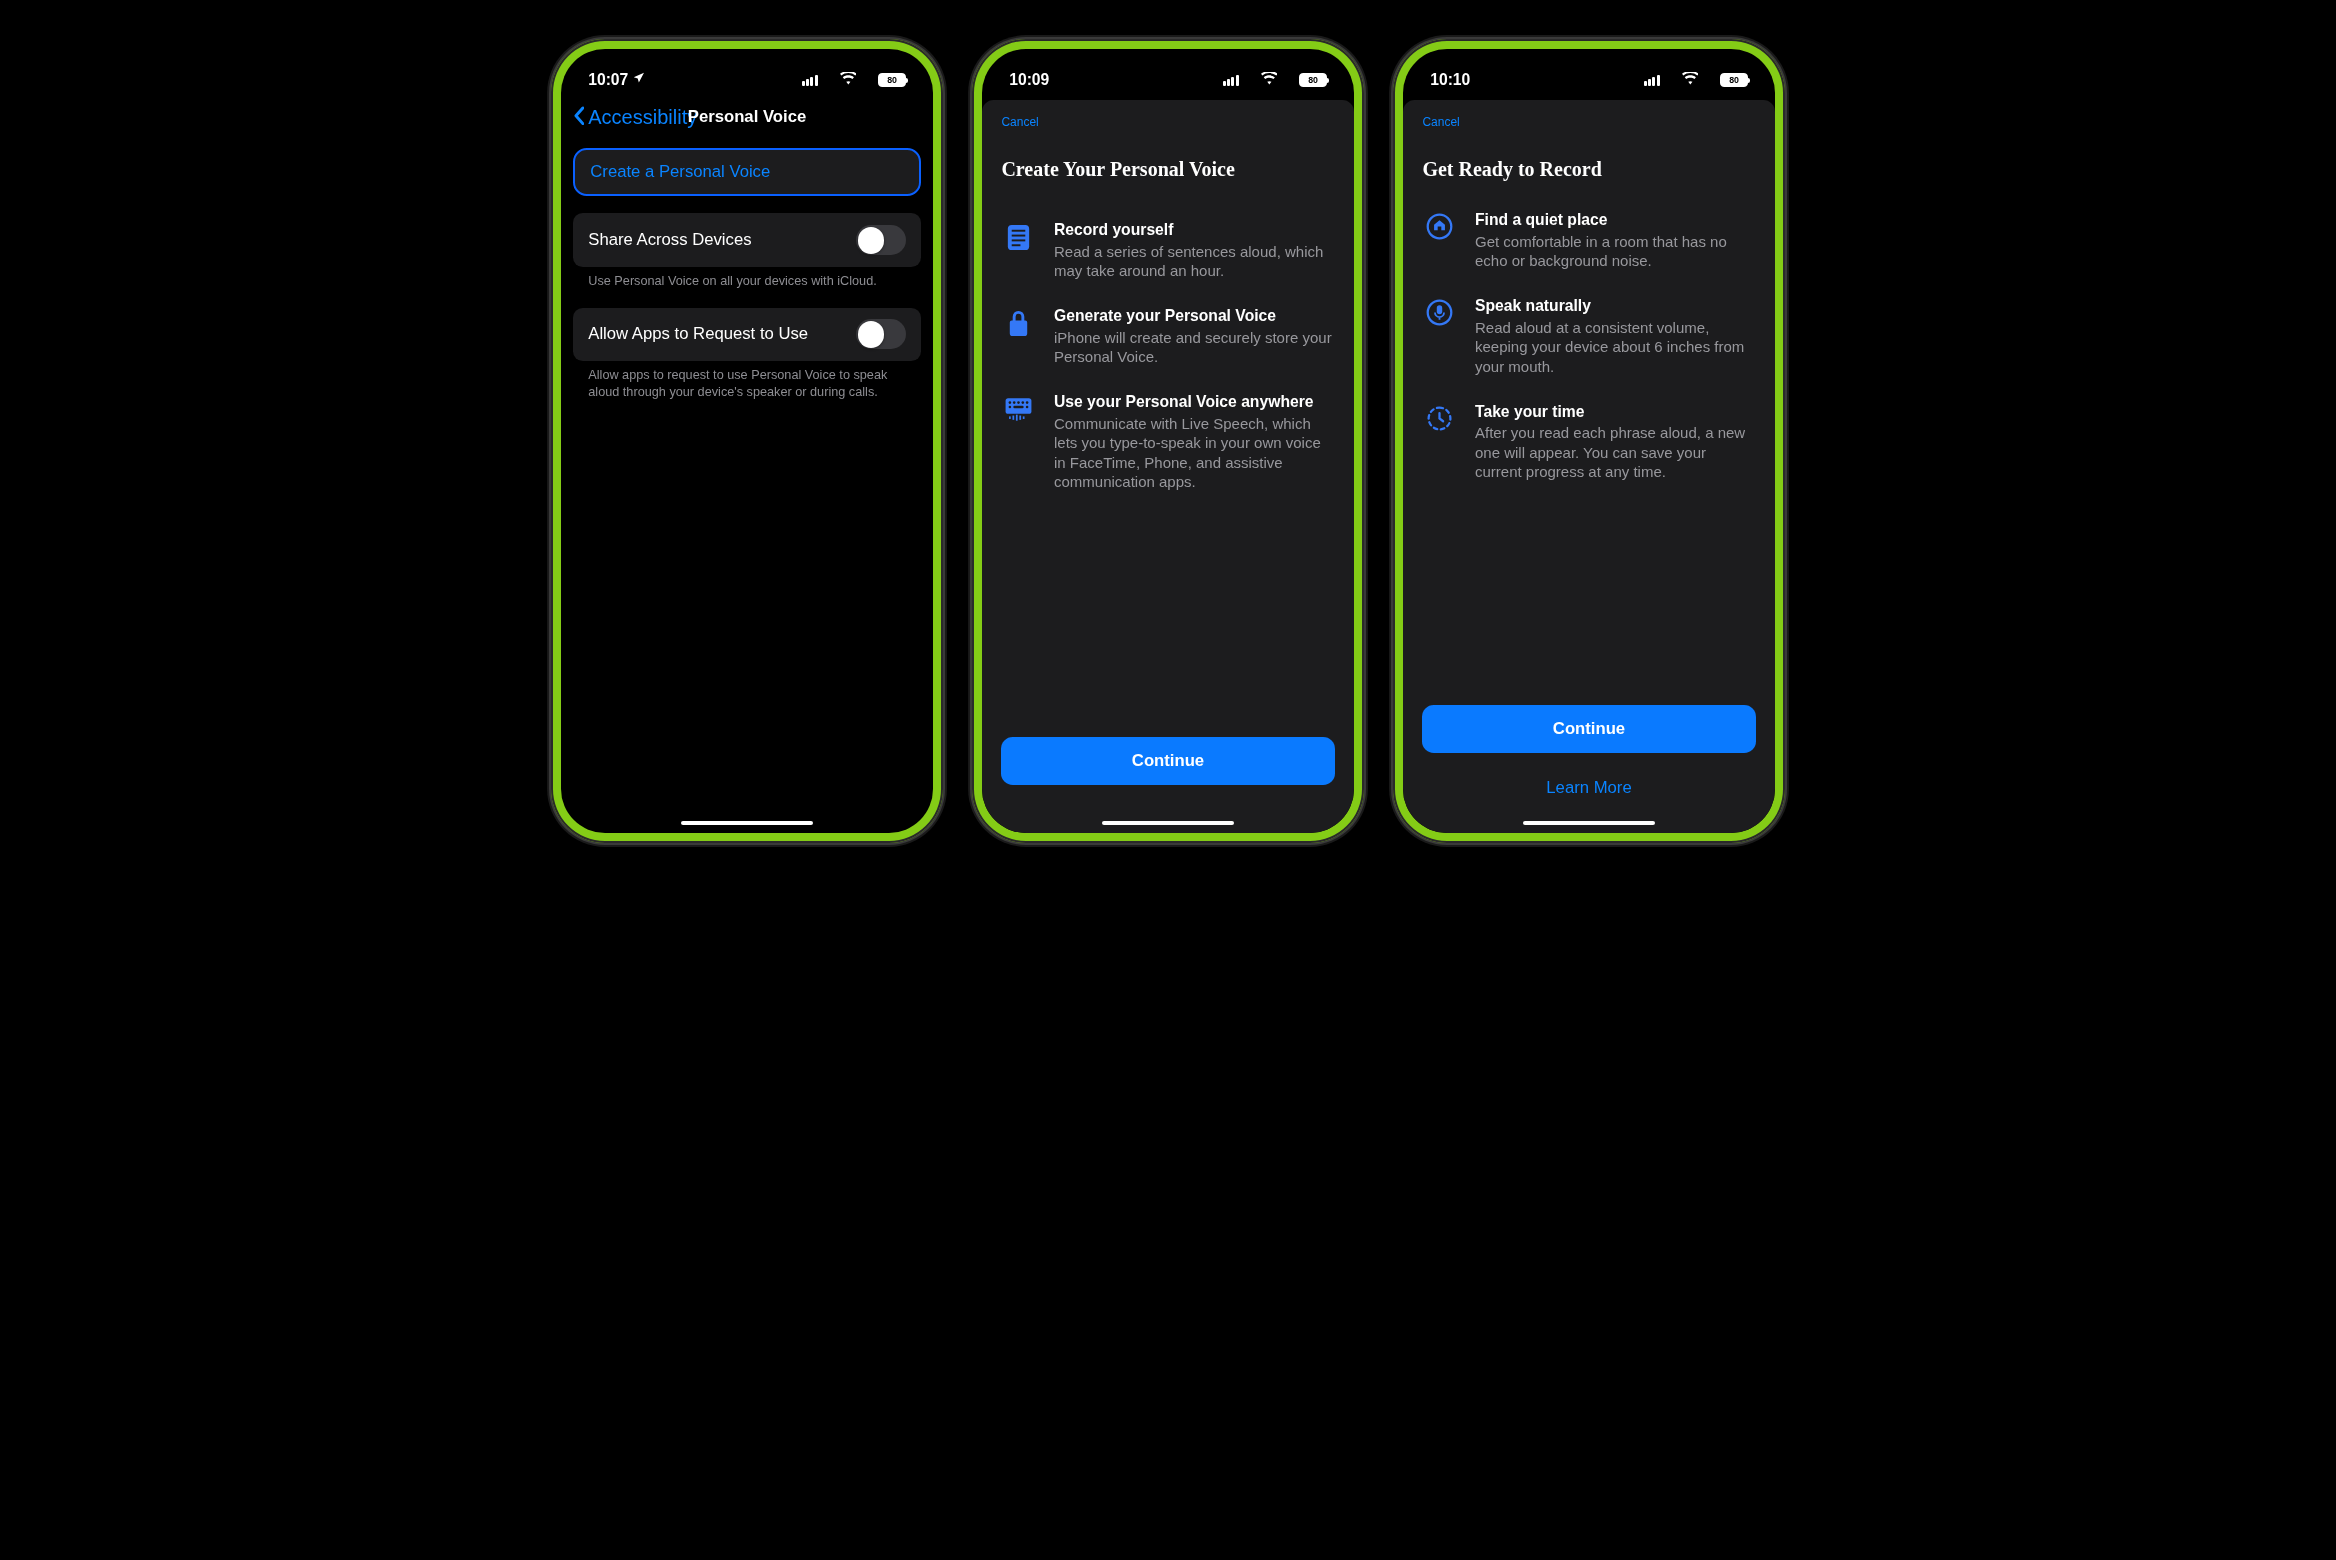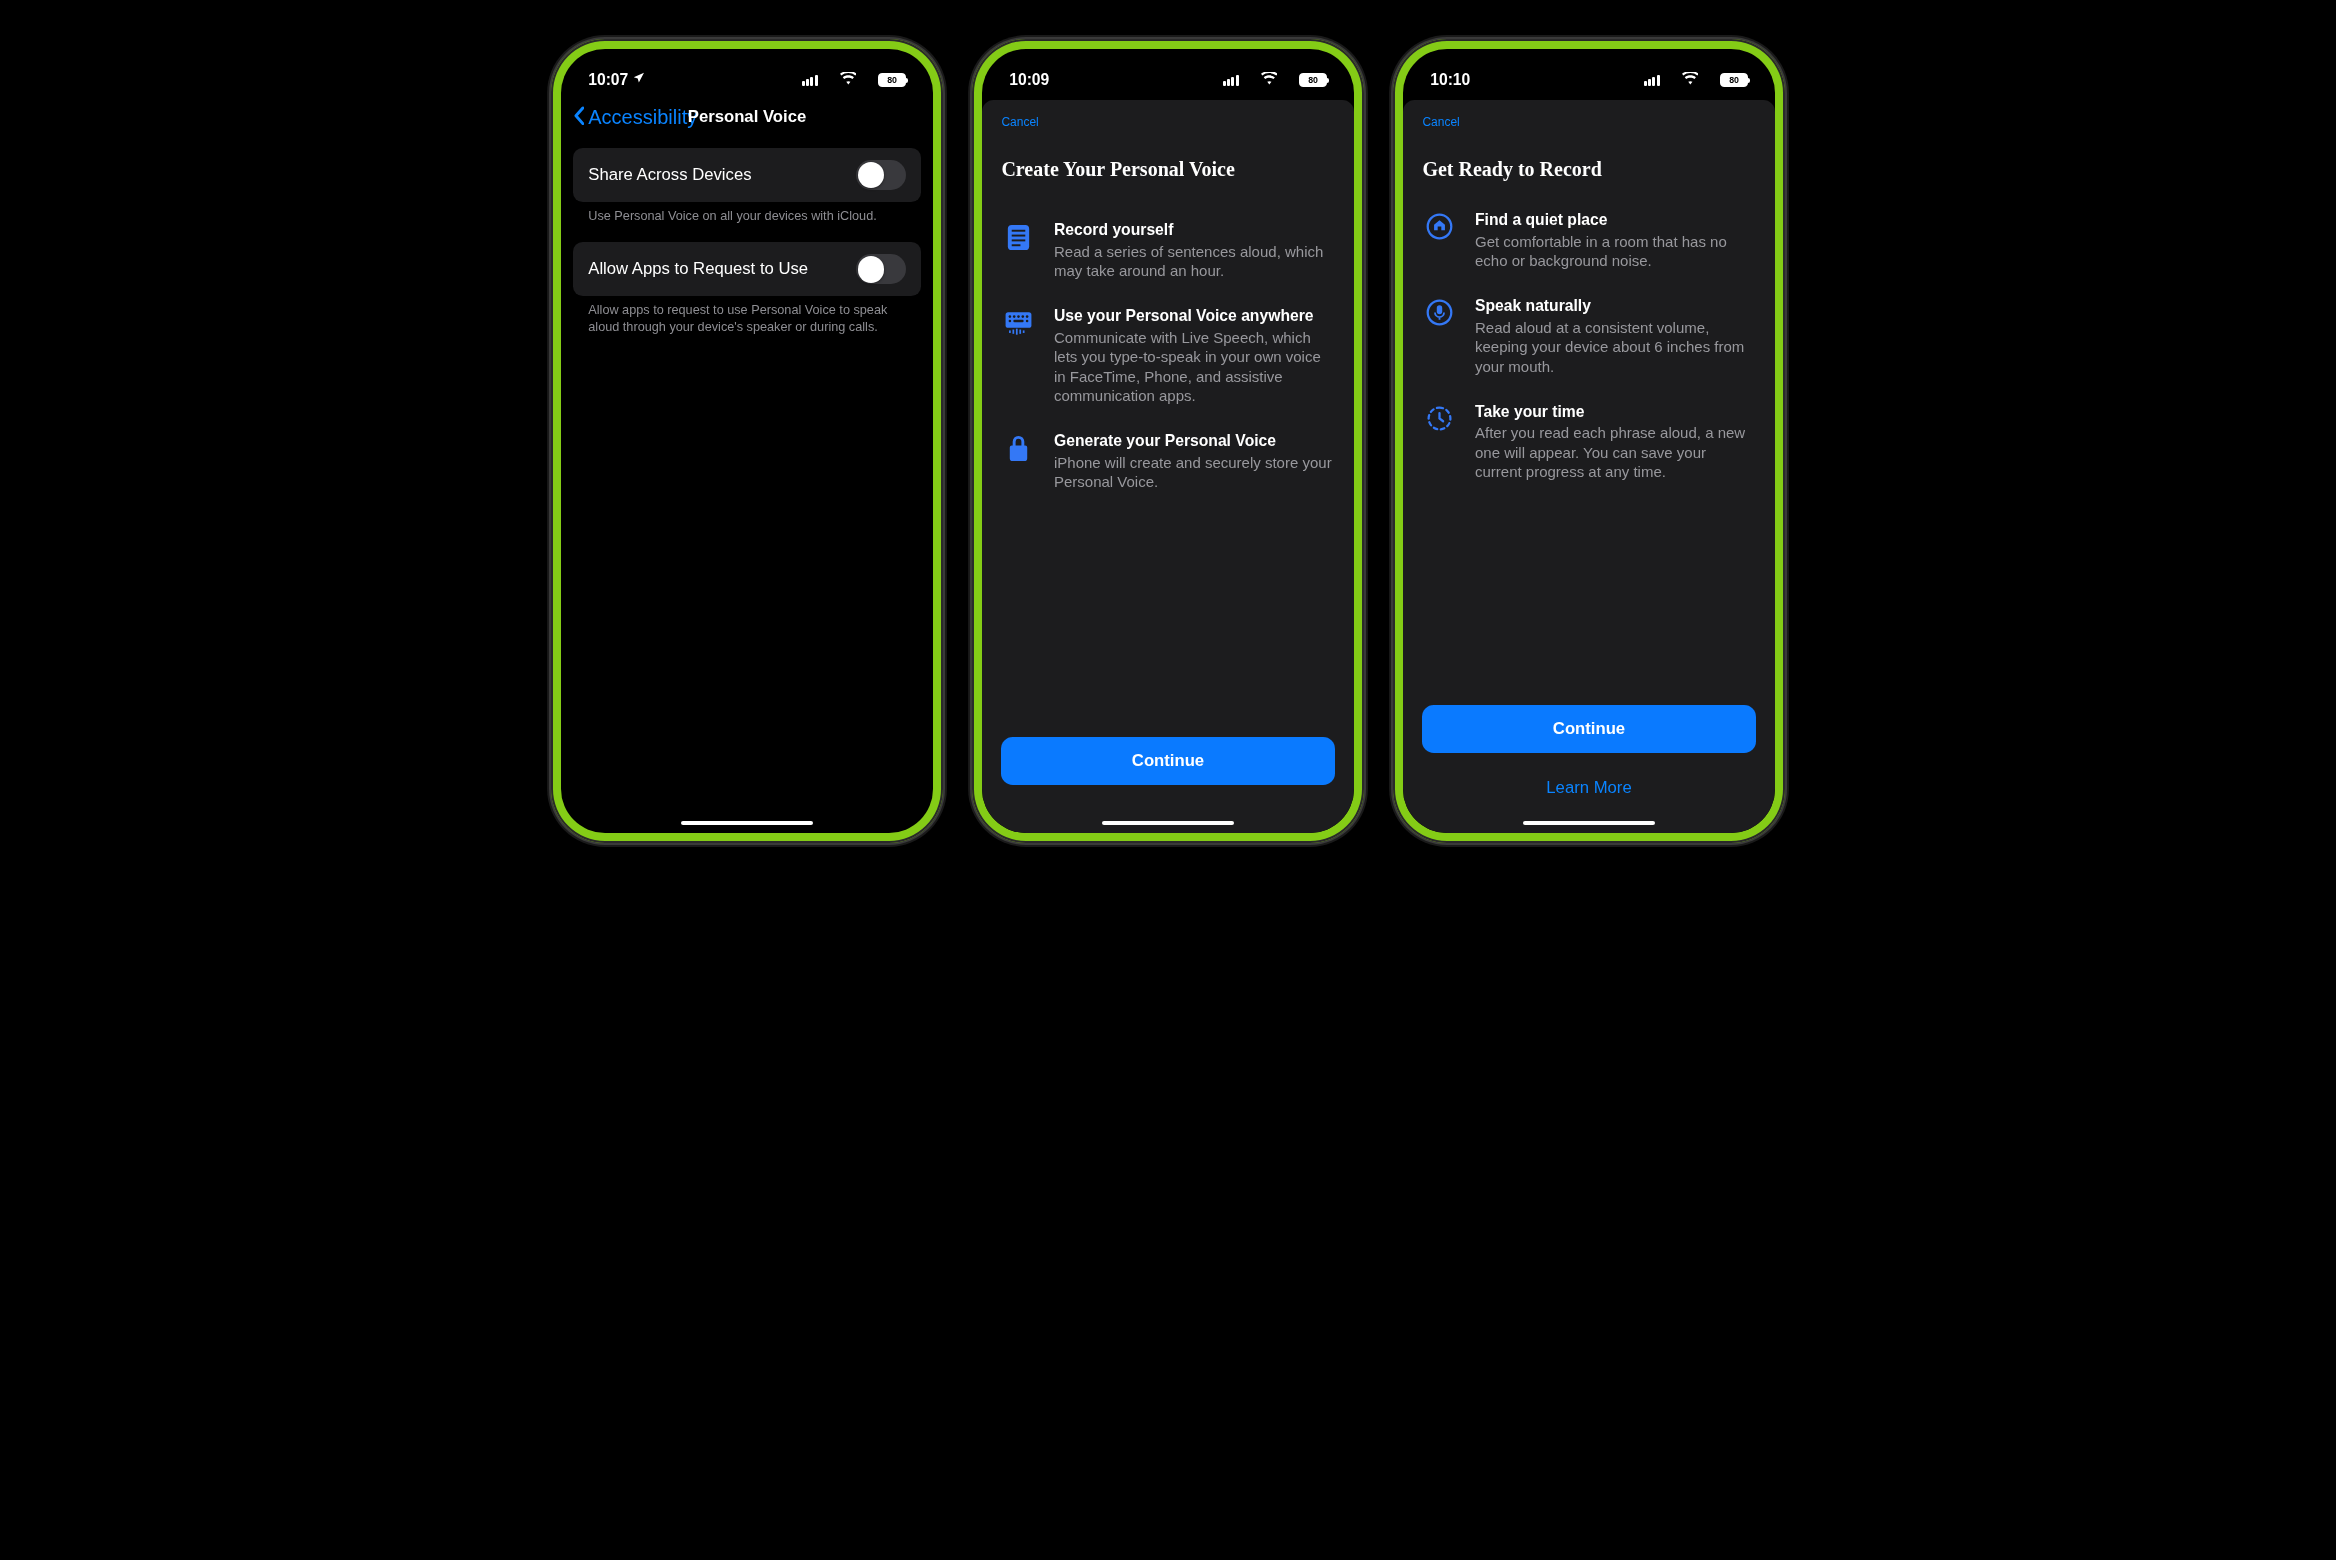--- a/index.html
+++ b/index.html
@@ -158,20 +158,25 @@
       <div class="nav-back">
         <svg viewBox="0 0 12 20" fill="none" stroke="#0a84ff" stroke-width="3" stroke-linecap="round" stroke-linejoin="round">
             <path d="M10 2L3 10l7 8"></path>
           </svg>
         <span>Accessibility</span>
       </div>
       <div class="nav-title">Personal Voice</div>
     </div>
 
     <div class="content">
+      <div class="cell-group">
+        <div class="cell cell-highlighted">
+          <span class="cell-link">Create a Personal Voice</span>
+        </div>
+      </div>
 
       <div class="cell-group">
         <div class="cell">
           <span>Share Across Devices</span>
           <div class="toggle"></div>
         </div>
         <div class="cell-footer">Use Personal Voice on all your devices with iCloud.</div>
       </div>
 
       <div class="cell-group">
@@ -222,20 +227,32 @@
               <rect x="5" y="3" width="22" height="26" rx="4"></rect>
               <rect x="9" y="8" width="14" height="2" fill="#1c1c1e"></rect>
               <rect x="9" y="13" width="14" height="2" fill="#1c1c1e"></rect>
               <rect x="9" y="18" width="14" height="2" fill="#1c1c1e"></rect>
               <rect x="9" y="23" width="9" height="2" fill="#1c1c1e"></rect>
             </svg>
         </div>
         <div class="info-text">
           <div class="info-title">Record yourself</div>
           <div class="info-desc">Read a series of sentences aloud, which may take around an hour.</div>
+        </div>
+      </div>
+
+      <div class="info-row">
+        <div class="info-icon">
+          <svg viewBox="0 0 32 32" fill="#3478f6">
+              <path d="M10 13V9a6 6 0 1112 0v4h1a2 2 0 012 2v11a3 3 0 01-3 3H10a3 3 0 01-3-3V15a2 2 0 012-2h1zm3 0h6V9a3 3 0 00-6 0v4z"></path>
+            </svg>
+        </div>
+        <div class="info-text">
+          <div class="info-title">Generate your Personal Voice</div>
+          <div class="info-desc">iPhone will create and securely store your Personal Voice.</div>
         </div>
       </div>
 
       <div class="info-row">
         <div class="info-icon">
           <svg viewBox="0 0 36 32" fill="#3478f6">
               <rect x="3" y="3" width="30" height="18" rx="3"></rect>
               <circle cx="8" cy="8" r="1.5" fill="#1c1c1e"></circle>
               <circle cx="13" cy="8" r="1.5" fill="#1c1c1e"></circle>
               <circle cx="18" cy="8" r="1.5" fill="#1c1c1e"></circle>
@@ -250,32 +267,20 @@
               <rect x="19" y="23" width="2" height="5"></rect>
               <rect x="23" y="24" width="2" height="3"></rect>
             </svg>
         </div>
         <div class="info-text">
           <div class="info-title">Use your Personal Voice anywhere</div>
           <div class="info-desc">Communicate with Live Speech, which lets you type-to-speak in your own voice in FaceTime, Phone, and assistive communication apps.</div>
         </div>
       </div>
 
-      <div class="info-row">
-        <div class="info-icon">
-          <svg viewBox="0 0 32 32" fill="#3478f6">
-              <path d="M10 13V9a6 6 0 1112 0v4h1a2 2 0 012 2v11a3 3 0 01-3 3H10a3 3 0 01-3-3V15a2 2 0 012-2h1zm3 0h6V9a3 3 0 00-6 0v4z"></path>
-            </svg>
-        </div>
-        <div class="info-text">
-          <div class="info-title">Generate your Personal Voice</div>
-          <div class="info-desc">iPhone will create and securely store your Personal Voice.</div>
-        </div>
-      </div>
-
       <div class="sheet-footer">
         <div class="primary-btn">Continue</div>
       </div>
     </div>
 
     <div class="home-indicator"></div>
   </div>
 </div>
 
 <div class="phone">

